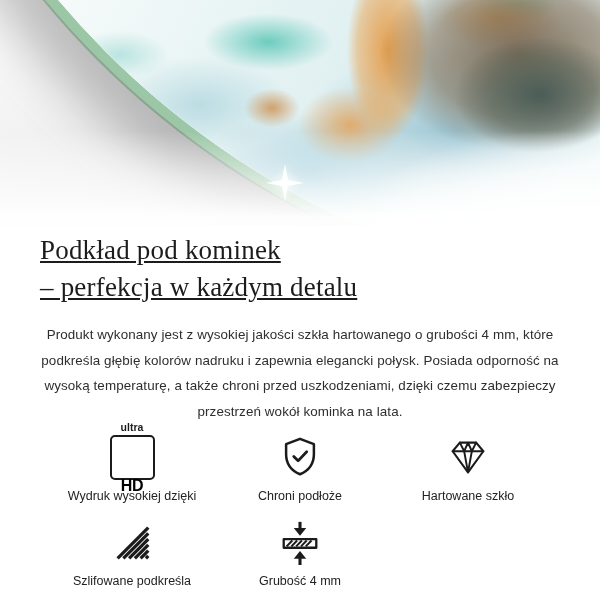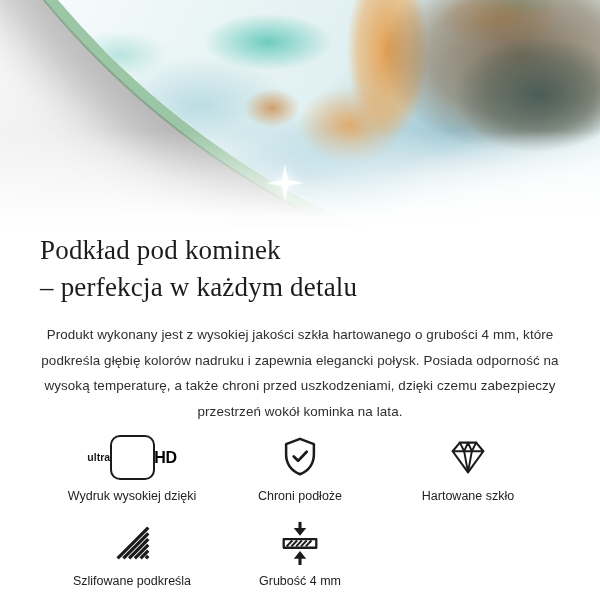--- a/index.html
+++ b/index.html
@@ -45,39 +45,39 @@
     position:absolute;inset:0;pointer-events:none;
     background:
       linear-gradient(to bottom, rgba(255,255,255,0) 58%, rgba(255,255,255,.55) 78%, rgba(255,255,255,.97) 96%),
       radial-gradient(ellipse 280px 140px at 560px 235px, rgba(255,255,255,.95) 0%, rgba(255,255,255,.6) 45%, transparent 75%);
   }
   .sparkle{position:absolute;left:263px;top:161px;filter:drop-shadow(0 0 5px rgba(255,255,255,.95));}
   
   main{padding:0 40px;}
   h1{
     margin:6px 0 0;font-family:"Liberation Serif","DejaVu Serif",serif;
-    font-weight:500;font-size:27px;line-height:37px;color:#1c1c1c;letter-spacing:.2px;
+    font-weight:500;font-size:27px;line-height:37px;color:#1c1c1c;letter-spacing:.2px;text-decoration:underline;
   }
   .desc{
     margin:16px 0 0;max-width:530px;font-size:13.4px;line-height:25.5px;
     color:#2e2e2e;letter-spacing:.1px;text-align:center;
   }
   
   .features{
     display:grid;grid-template-columns:repeat(3,1fr);row-gap:16px;
     padding:0 8px;margin-top:10px;
   }
   .feature{display:flex;flex-direction:column;align-items:center;}
   .feature .icon-box{height:46px;display:flex;align-items:flex-end;justify-content:center;}
   .feature .label{margin-top:9px;font-size:12.5px;color:#222;}
   .icon-stroke{stroke:#1b1b1b;fill:none;stroke-width:2.6;stroke-linecap:round;stroke-linejoin:round;}
   .icon-fill{fill:#1b1b1b;}
   .uhd-box{
-    width:41px;height:41px;border:2.5px solid #1b1b1b;border-radius:10px;
-    display:flex;flex-direction:row;align-items:center;justify-content:center;gap:44px;
+    width:41px;height:41px;border:2.5px solid #1b1b1b;border-radius:5px;
+    display:flex;flex-direction:column;align-items:center;justify-content:center;gap:44px;
   }
   .uhd-top{font-size:10.5px;font-weight:600;line-height:11px;color:#1b1b1b;}
   .uhd-bottom{font-size:16px;font-weight:700;line-height:17px;color:#000000;letter-spacing:-.3px;}
 </style>
 </head>
 <body>
 
 <div class="hero">
   <div class="glass-disc">
     <div class="marble"></div>

